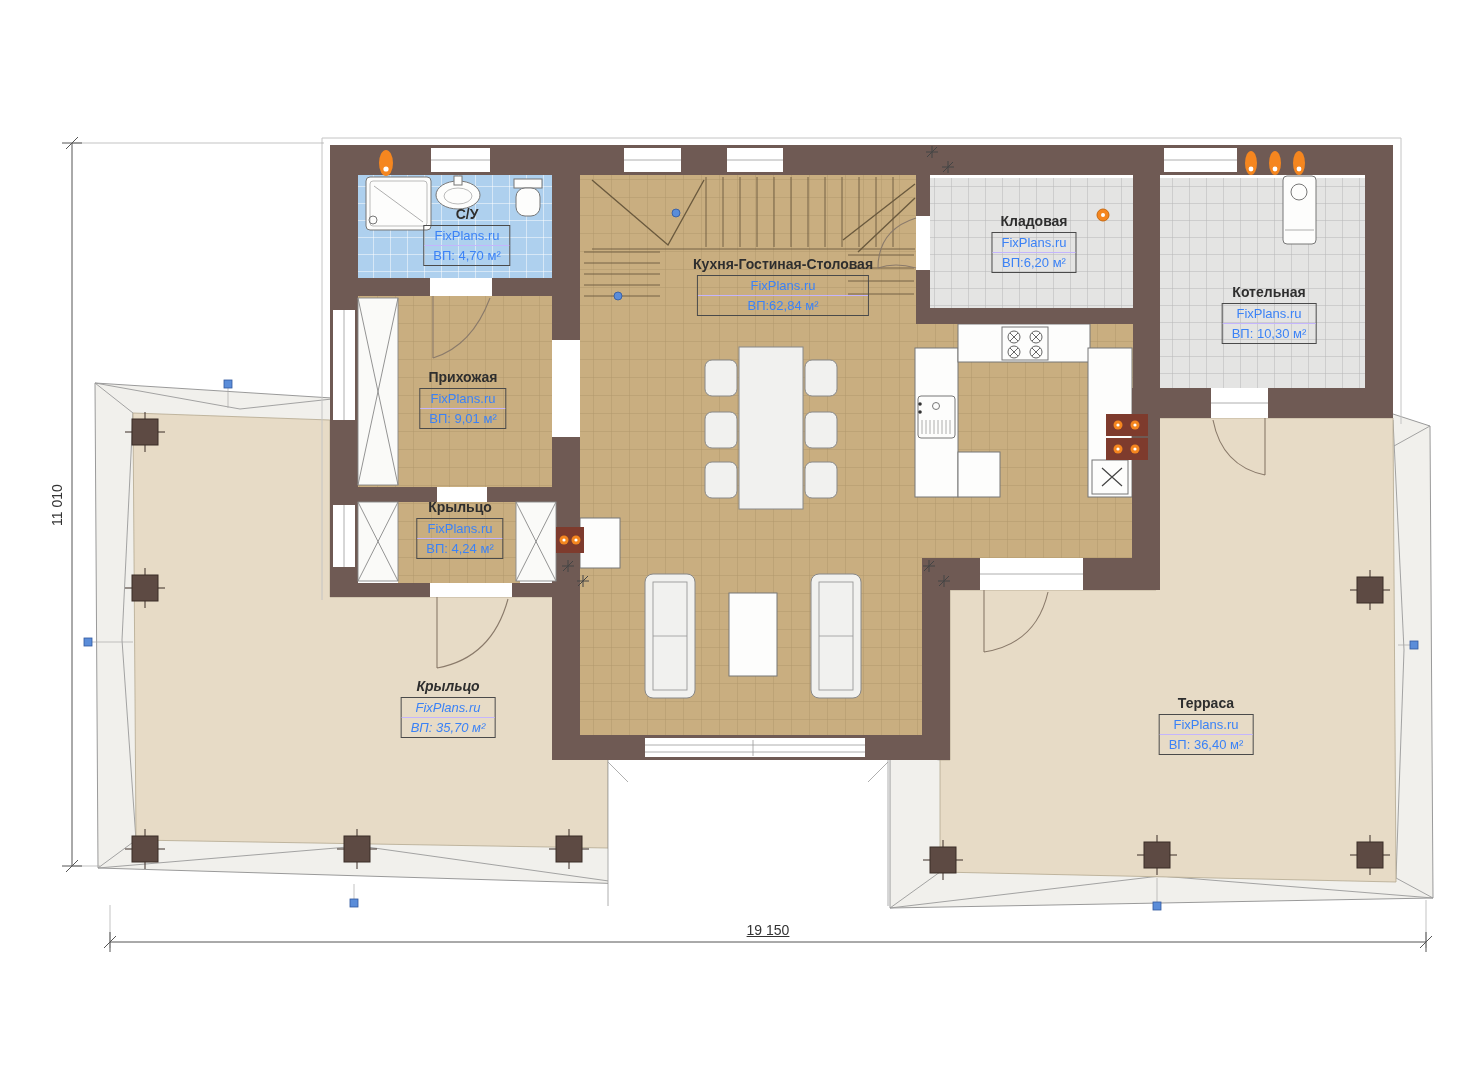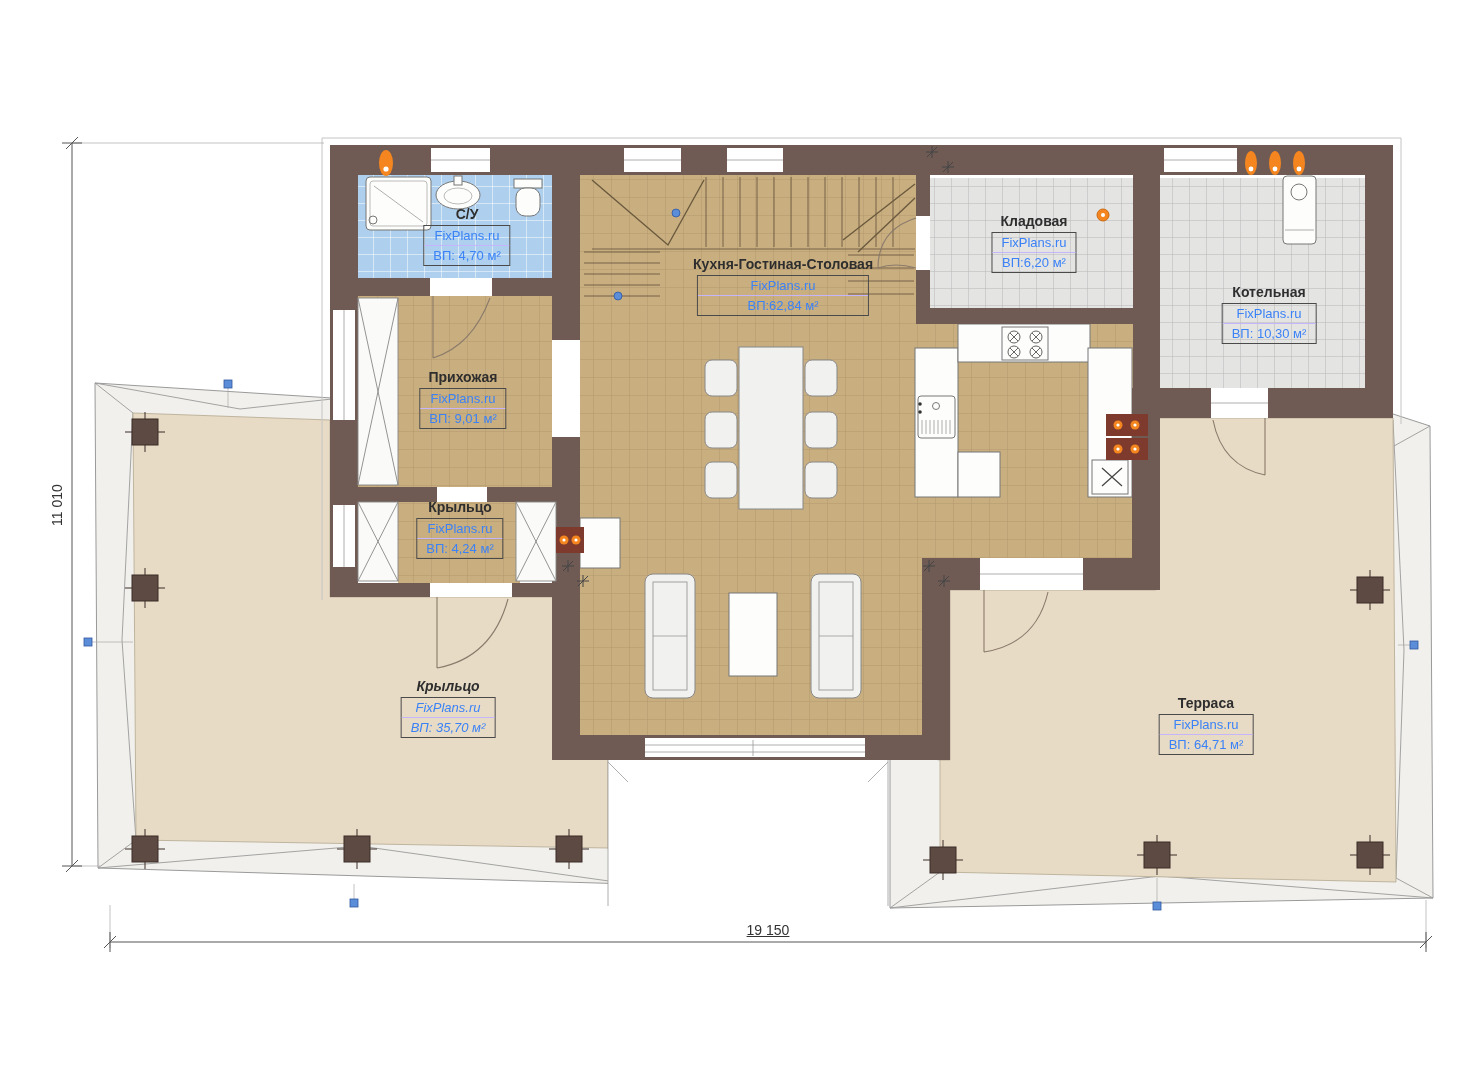--- a/index.html
+++ b/index.html
@@ -371,20 +371,20 @@
   <div>Крыльцо</div>
   <div class="rbox">
     <div class="row">FixPlans.ru</div>
     <div class="row">ВП: 35,70 м²</div>
   </div>
 </div>
 <div class="room-label" style="left:1196px;top:695px;padding-left:20px;">
   <div>Терраса</div>
   <div class="rbox">
     <div class="row">FixPlans.ru</div>
-    <div class="row">ВП: 64,71 м²</div>
+    <div class="row">ВП: 36,40 м²</div>
   </div>
 </div>
 
 <div class="dim-label" style="left:57px;top:505px;transform:translate(-50%,-50%) rotate(-90deg);">11 010</div>
 <div class="dim-label" style="left:768px;top:922px;transform:translateX(-50%);text-decoration:underline;">19 150</div>
 
 </div>
 
 </body></html>

